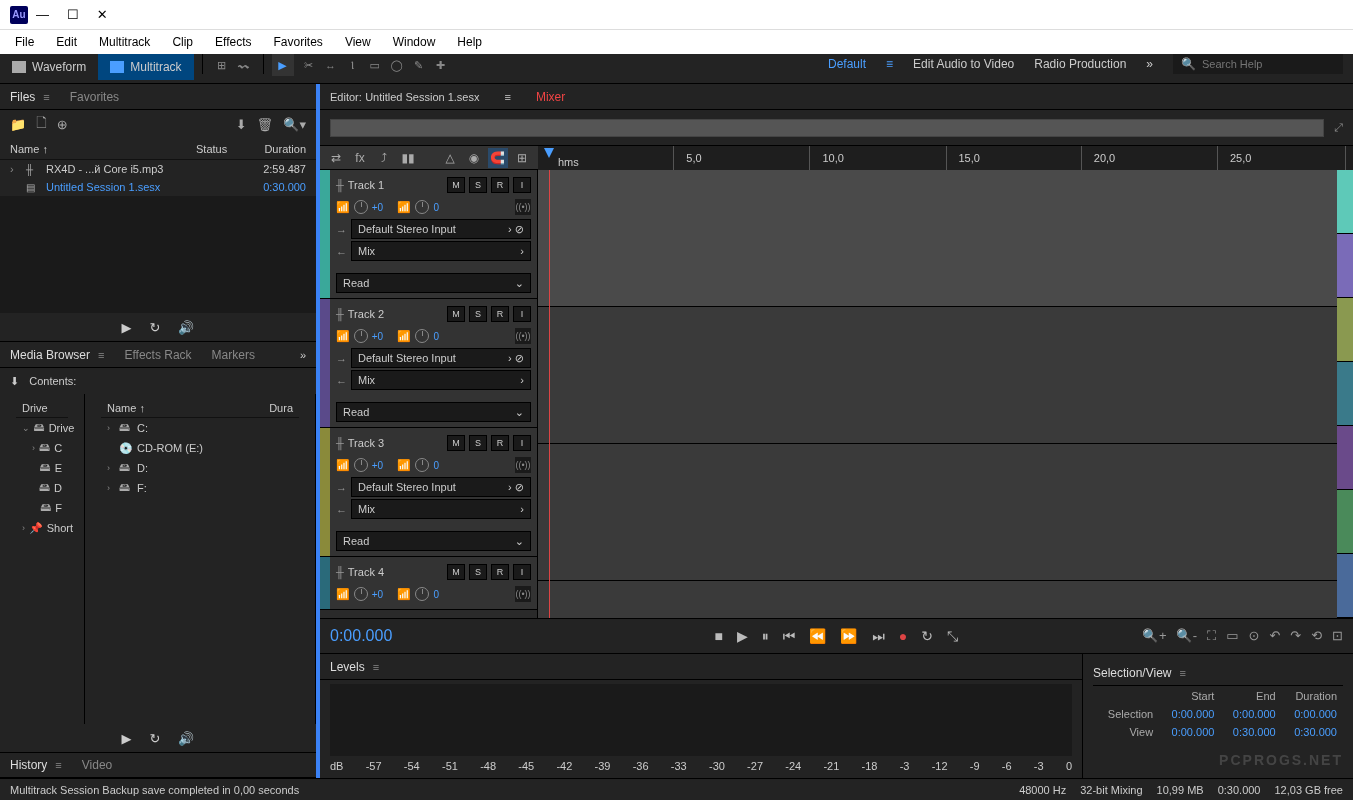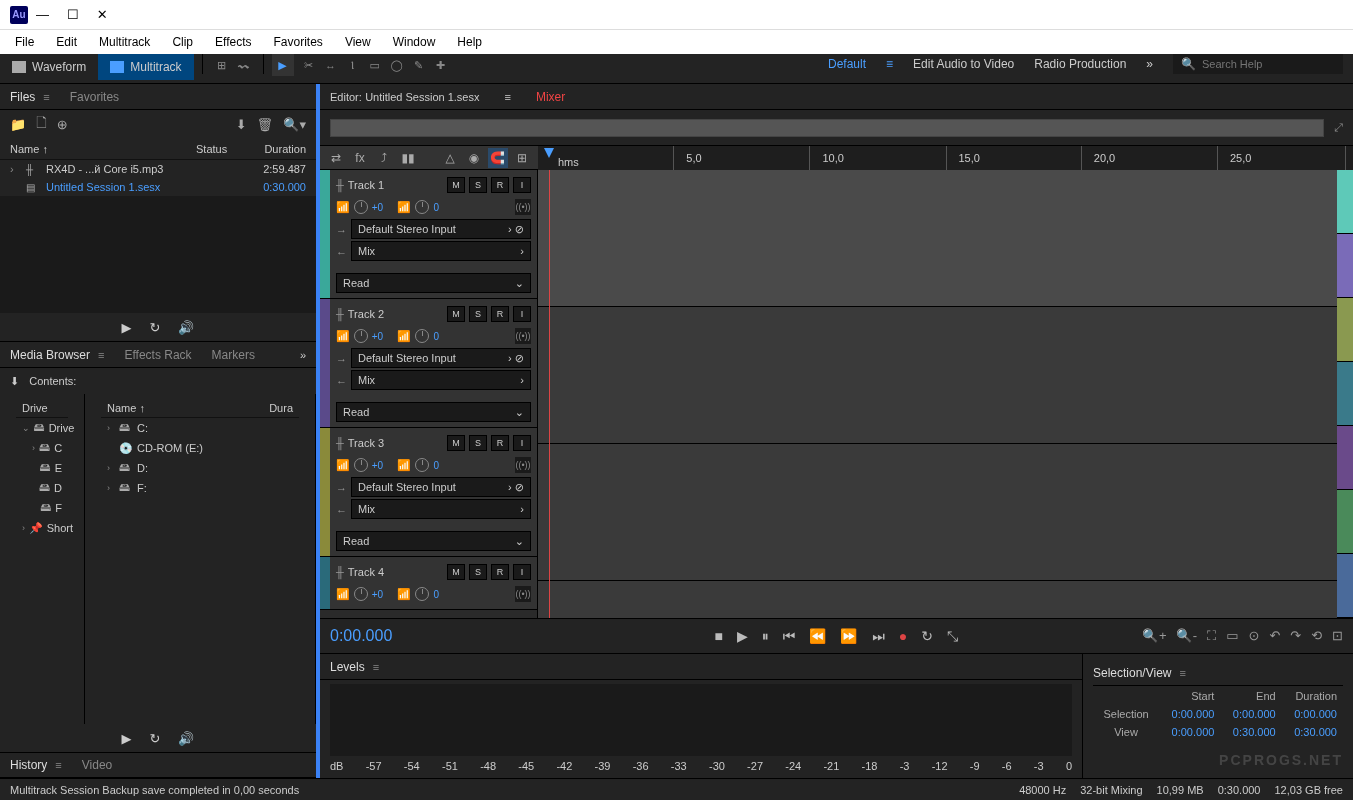--- a/index.html
+++ b/index.html
@@ -110,21 +110,21 @@
 .zoombtns span{color:#999;cursor:pointer;font-size:13px}
 .lower{flex:1;display:flex;border-top:1px solid #000}
 .levels{flex:1;display:flex;flex-direction:column;border-right:1px solid #000}
 .levels-body{flex:1;background:#1a1a1a;position:relative;margin:4px 10px}
 .levels-scale{height:18px;display:flex;padding:0 10px;font-size:9px;color:#888;justify-content:space-between}
 .selview{width:270px;padding:6px 10px}
 .selview table{width:100%;font-size:11px}
 .selview td{padding:2px 4px;text-align:right}
 .selview .hdr{color:#aaa}
 .selview .val{color:#4a9eff}
-.selview .lbl{text-align:center;color:#aaa}
+.selview .lbl{text-align:right;color:#aaa}
 .statusbar{height:22px;background:#232323;border-top:1px solid #000;display:flex;align-items:center;padding:0 10px;font-size:11px;color:#aaa;justify-content:space-between}
 .statusbar .r{display:flex;gap:14px}
 .history-tabs{border-top:1px solid #000}
 .watermark{position:absolute;right:10px;bottom:32px;color:#666;font-size:14px;letter-spacing:2px;font-weight:bold;opacity:.5}
 </style>
 </head>
 <body>
 
 <div class="titlebar">
   <div class="logo">Au</div>

